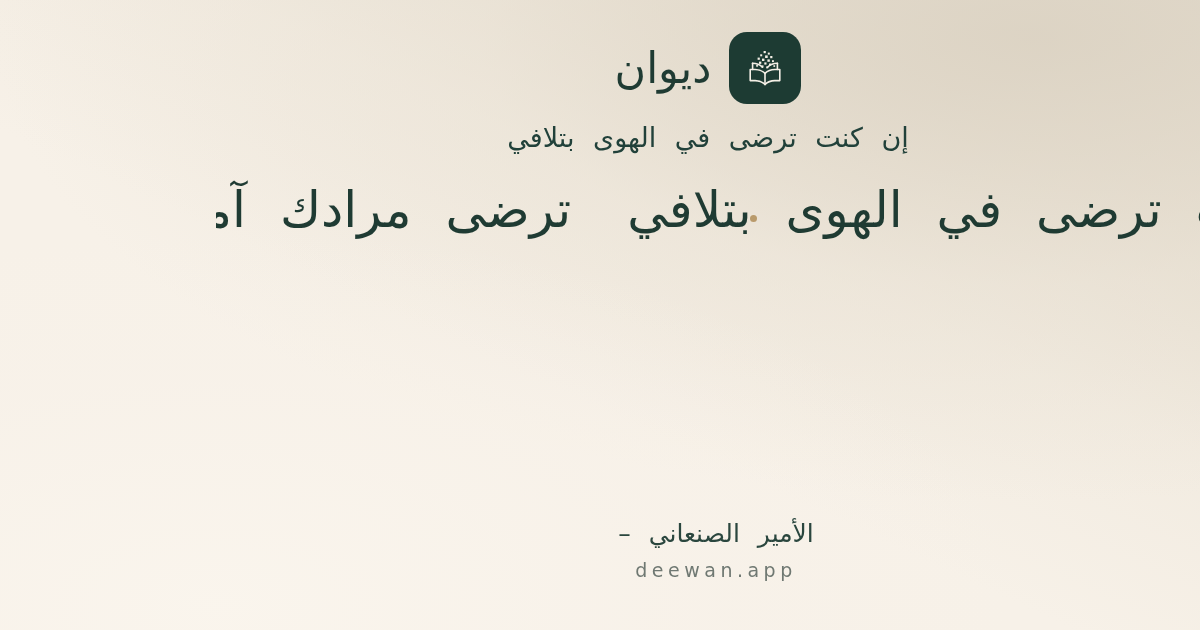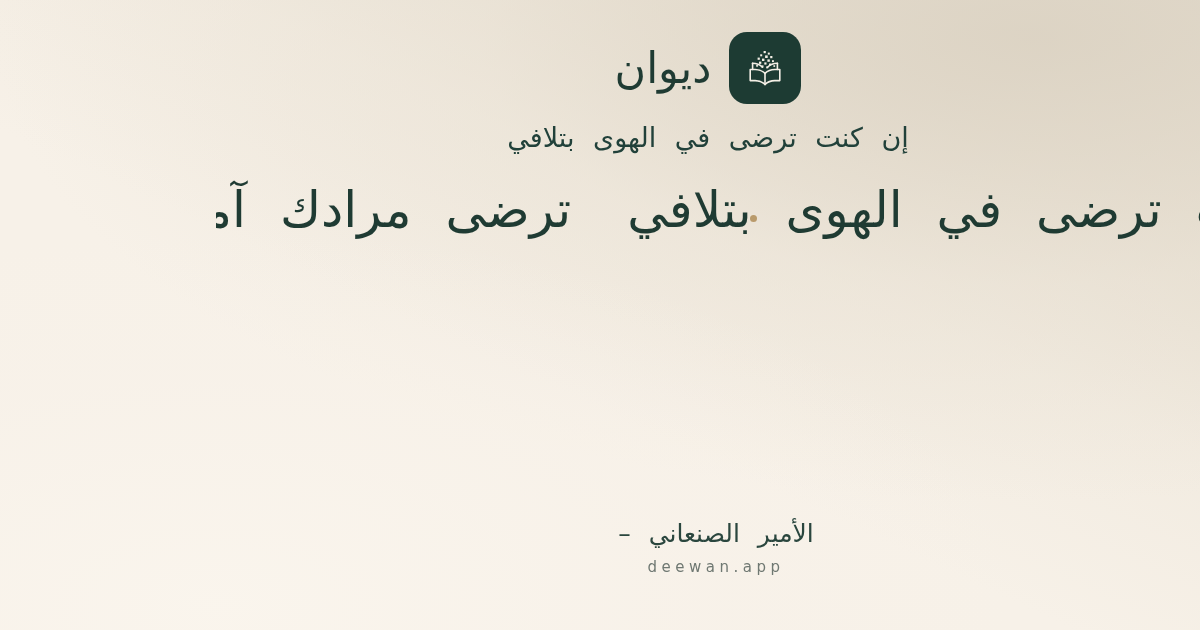--- a/index.html
+++ b/index.html
@@ -153,21 +153,21 @@
   }
   .poet {
     font-size: 25px;
     line-height: 1.4;
     color: #2a463e;
     word-spacing: 10px;
     white-space: nowrap;
   }
   .site {
     margin-top: 7px;
-    font-size: 15px;
+    font-size: 19px;
     line-height: 1.3;
     color: #6f7872;
     letter-spacing: 4.5px;
     direction: ltr;
     white-space: nowrap;
   }
 </style>
 </head>
 <body>
 

